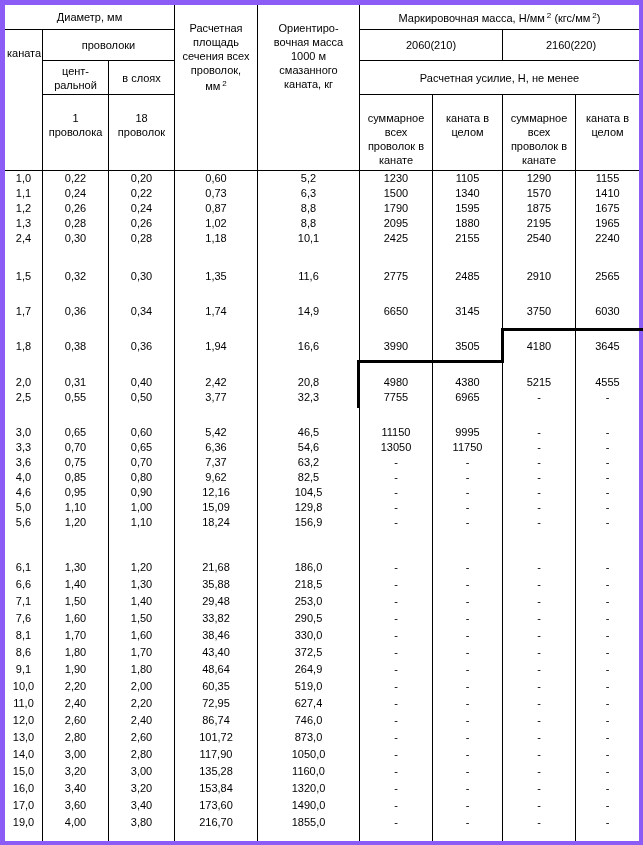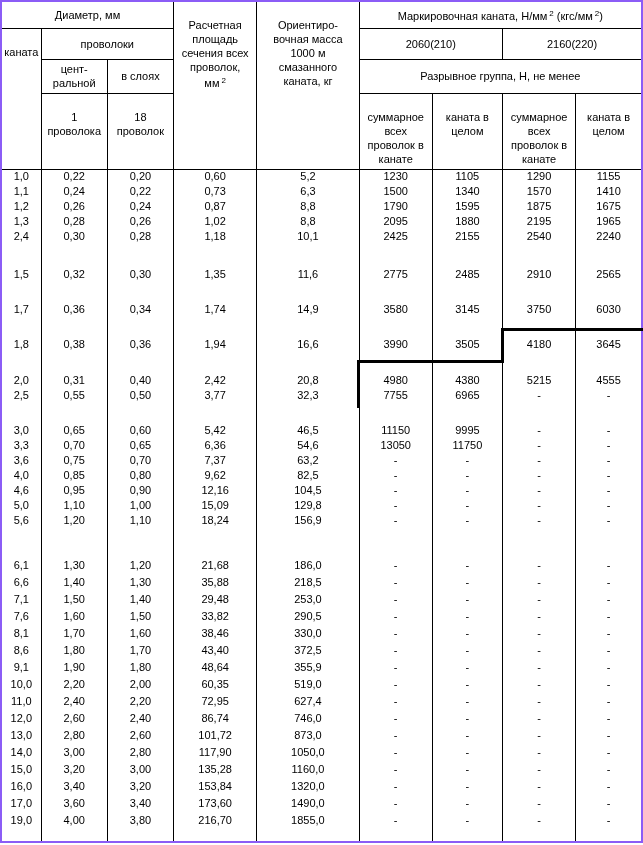--- a/index.html
+++ b/index.html
@@ -9,21 +9,21 @@
     font-family: "Liberation Sans", "DejaVu Sans", sans-serif;
     font-size: 11px;
     color: #000;
     overflow: hidden;
   }
   .wrap { position: relative; width: 643px; }
   table {
     border-collapse: collapse;
     table-layout: fixed;
     width: 643px;
-    border: 2px solid #8b5cf6;
+    border: 5px solid #8b5cf6;
   }
   th, td {
     border: 1px solid #000;
     font-weight: normal;
     text-align: center;
     padding: 0 2px;
     overflow: hidden;
     font-size: 11px;
   }
   thead th { vertical-align: middle; line-height: 14px; padding: 1px 2px; }
@@ -71,33 +71,33 @@
         <th rowspan="4" class="top"><span class="pre">Расчетная
 площадь
 сечения всех
 проволок,
 мм</span><sup>2</sup></th>
         <th rowspan="4" class="top"><span class="pre">Ориентиро-
 вочная масса
 1000 м
 смазанного
 каната, кг</span></th>
-        <th colspan="4"><span>Маркировочная каната, Н/мм</span><sup>2</sup> <span>(кгс/мм</span><sup>2</sup><span>)</span></th>
+        <th colspan="4"><span>Маркировочная масса, Н/мм</span><sup>2</sup> <span>(кгс/мм</span><sup>2</sup><span>)</span></th>
       </tr>
       <tr class="hB">
         <th rowspan="3" class="top"><span>каната</span></th>
         <th colspan="2"><span>проволоки</span></th>
         <th colspan="2"><span>2060(210)</span></th>
         <th colspan="2"><span>2160(220)</span></th>
       </tr>
       <tr class="hC">
         <th><span class="pre">цент-
 ральной</span></th>
         <th><span>в слоях</span></th>
-        <th colspan="4"><span>Разрывное группа, Н, не менее</span></th>
+        <th colspan="4"><span>Расчетная усилие, Н, не менее</span></th>
       </tr>
       <tr class="hD">
         <th class="top"><span class="pre">1
 проволока</span></th>
         <th class="top"><span class="pre">18
 проволок</span></th>
         <th class="top"><span class="pre">суммарное
 всех
 проволок в
 канате</span></th>
@@ -199,21 +199,21 @@
           <td></td>
           <td></td>
           <td></td>
         </tr>
         <tr class="d">
           <td>1,7</td>
           <td>0,36</td>
           <td>0,34</td>
           <td>1,74</td>
           <td>14,9</td>
-          <td>3580</td>
+          <td>6650</td>
           <td>3145</td>
           <td>3750</td>
           <td>6030</td>
         </tr>
         <tr style="height: 20px;">
           <td></td>
           <td></td>
           <td></td>
           <td></td>
           <td></td>
@@ -429,21 +429,21 @@
           <td>-</td>
           <td>-</td>
           <td>-</td>
           <td>-</td>
         </tr>
         <tr class="d tall">
           <td>9,1</td>
           <td>1,90</td>
           <td>1,80</td>
           <td>48,64</td>
-          <td>355,9</td>
+          <td>264,9</td>
           <td>-</td>
           <td>-</td>
           <td>-</td>
           <td>-</td>
         </tr>
         <tr class="d tall">
           <td>10,0</td>
           <td>2,20</td>
           <td>2,00</td>
           <td>60,35</td>

